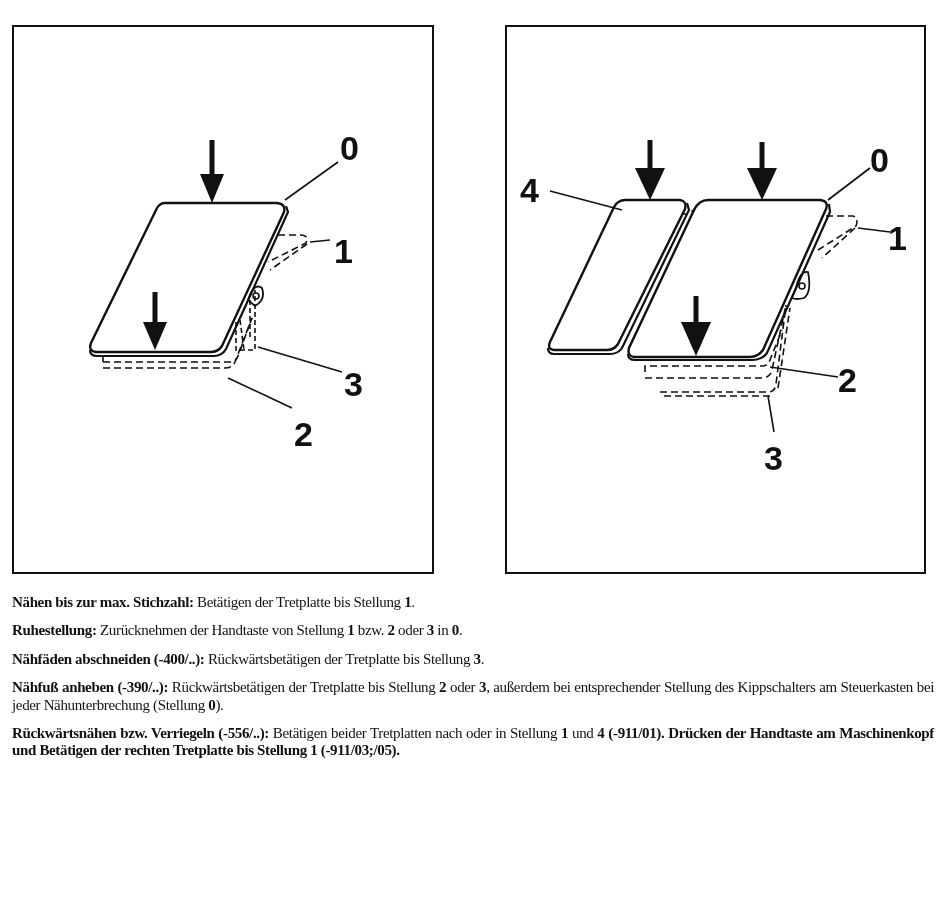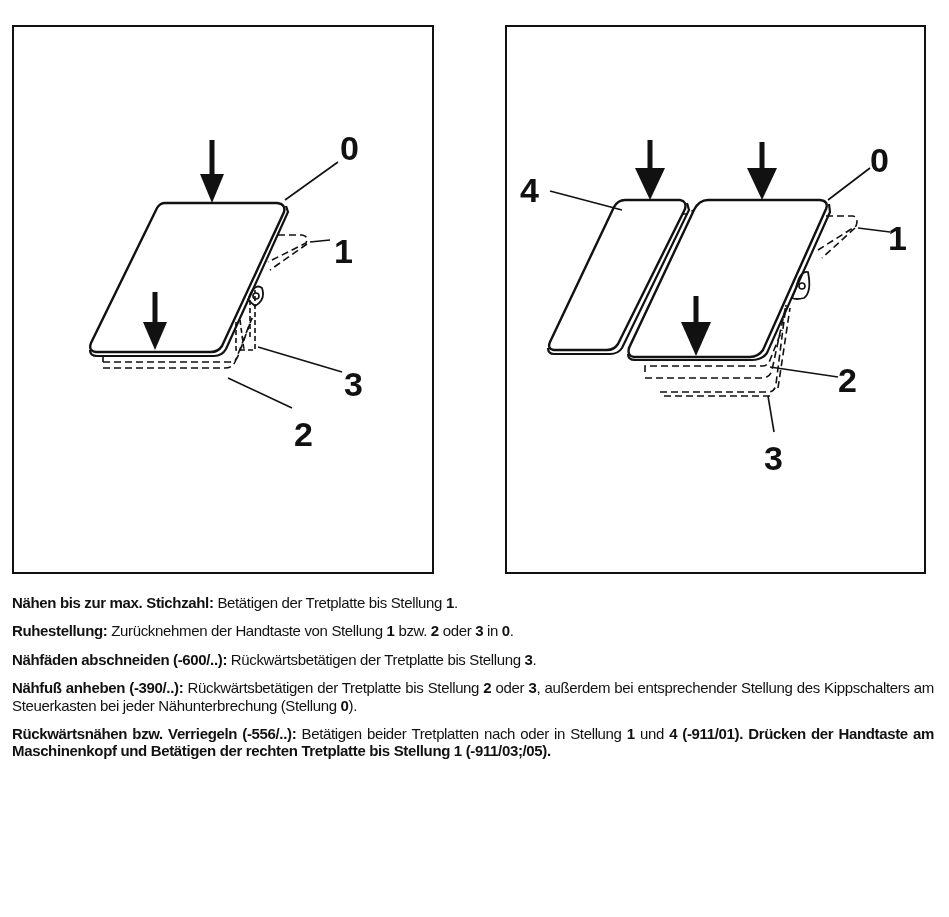--- a/index.html
+++ b/index.html
@@ -3,21 +3,21 @@
 <meta charset="utf-8">
 <style>
   html, body { margin: 0; padding: 0; background: #ffffff; }
   body { width: 949px; height: 917px; position: relative; overflow: hidden; color: #111; }
   .panel { position: absolute; border: 2px solid #111; box-sizing: border-box; background: #fff; }
   #panel-left { left: 12px; top: 25px; width: 422px; height: 549px; }
   #panel-right { left: 505px; top: 25px; width: 421px; height: 549px; }
   svg.fig { position: absolute; left: 0; top: 0; width: 949px; height: 580px; }
   .lbl { font-family: "Liberation Sans", sans-serif; font-weight: bold; font-size: 34px; fill: #111; }
   .text-block { position: absolute; left: 12px; top: 594px; width: 922px;
-    font-family: Liberation Sans, sans-serif; font-size: 15px; line-height: 17.4px; letter-spacing: -0.35px; }
+    font-family: Liberation Serif, serif; font-size: 15px; line-height: 17.4px; letter-spacing: -0.35px; }
   .para { margin: 0 0 11px 0; text-align: justify; }
   .para b { font-weight: bold; }
   .bold-body { font-weight: bold; }
 </style>
 </head>
 <body>
 
 <div class="panel" id="panel-left"></div>
 <div class="panel" id="panel-right"></div>
 
@@ -129,20 +129,20 @@
     <text class="lbl" x="764" y="470">3</text>
     <text class="lbl" x="520" y="202">4</text>
   </g>
 </svg>
 
 <div class="text-block">
   <p class="para"><b>Nähen bis zur max. Stichzahl:</b><span> Betätigen der Tretplatte bis Stellung </span><b>1</b><span>.</span></p>
 
   <p class="para"><b>Ruhestellung:</b><span> Zurücknehmen der Handtaste von Stellung </span><b>1</b><span> bzw. </span><b>2</b><span> oder </span><b>3</b><span> in </span><b>0</b><span>.</span></p>
 
-  <p class="para"><b>Nähfäden abschneiden (-600/..):</b><span> Rückwärtsbetätigen der Tretplatte bis Stellung </span><b>3</b><span>.</span></p>
+  <p class="para"><b>Nähfäden abschneiden (-400/..):</b><span> Rückwärtsbetätigen der Tretplatte bis Stellung </span><b>3</b><span>.</span></p>
 
   <p class="para"><b>Nähfuß anheben (-390/..):</b><span> Rückwärtsbetätigen der Tretplatte bis Stellung </span><b>2</b><span> oder </span><b>3</b><span>, außerdem bei entsprechender Stellung des Kippschalters am Steuerkasten bei jeder Nähunterbrechung (Stellung </span><b>0</b><span>).</span></p>
 
   <p class="para"><b>Rückwärtsnähen bzw. Verriegeln (-556/..):</b><span> Betätigen beider Tretplatten nach oder in Stellung </span><b>1</b><span> und </span><b>4</b><b class="bold-body"> (-911/01). Drücken der Handtaste am Maschinenkopf und Betätigen der rechten Tretplatte bis Stellung 1 (-911/03;/05).</b></p>
 
 
 </div>
 
 </body></html>

